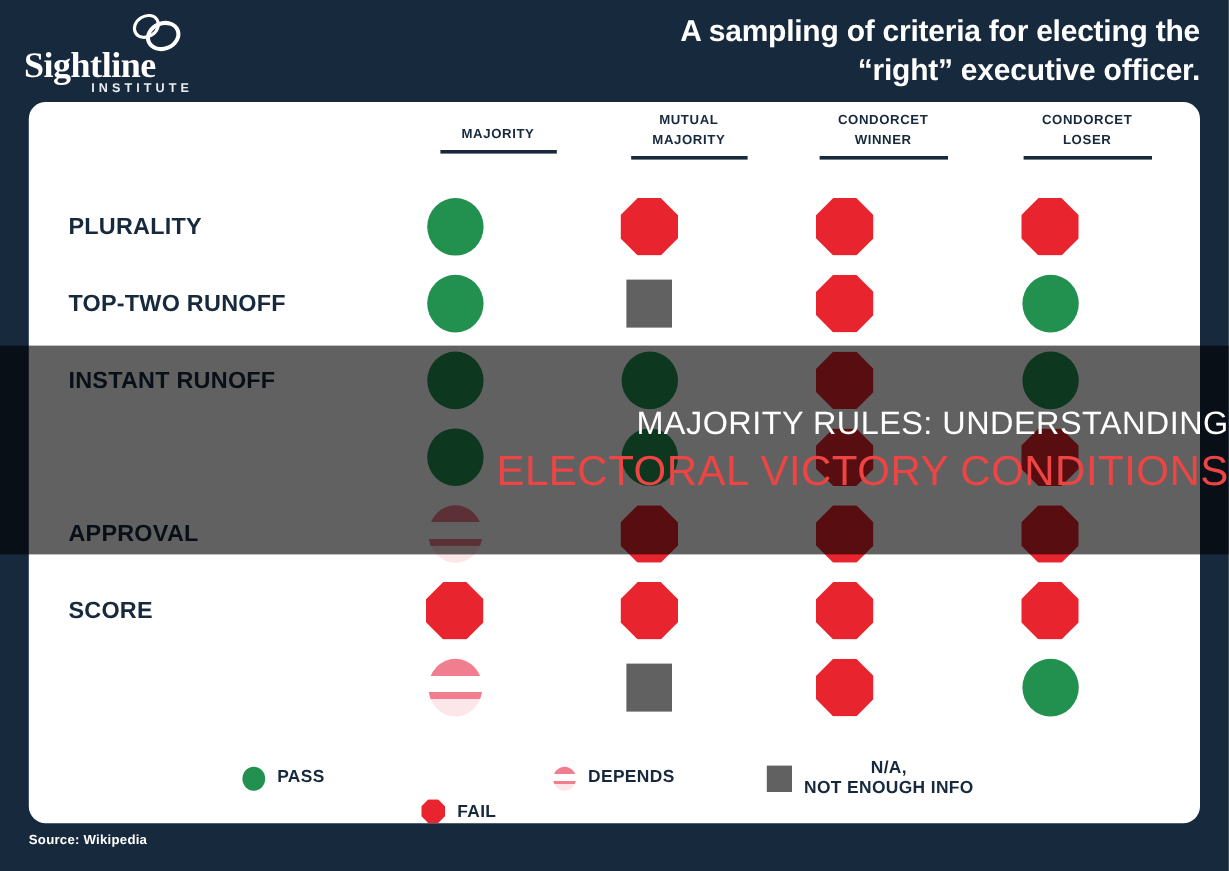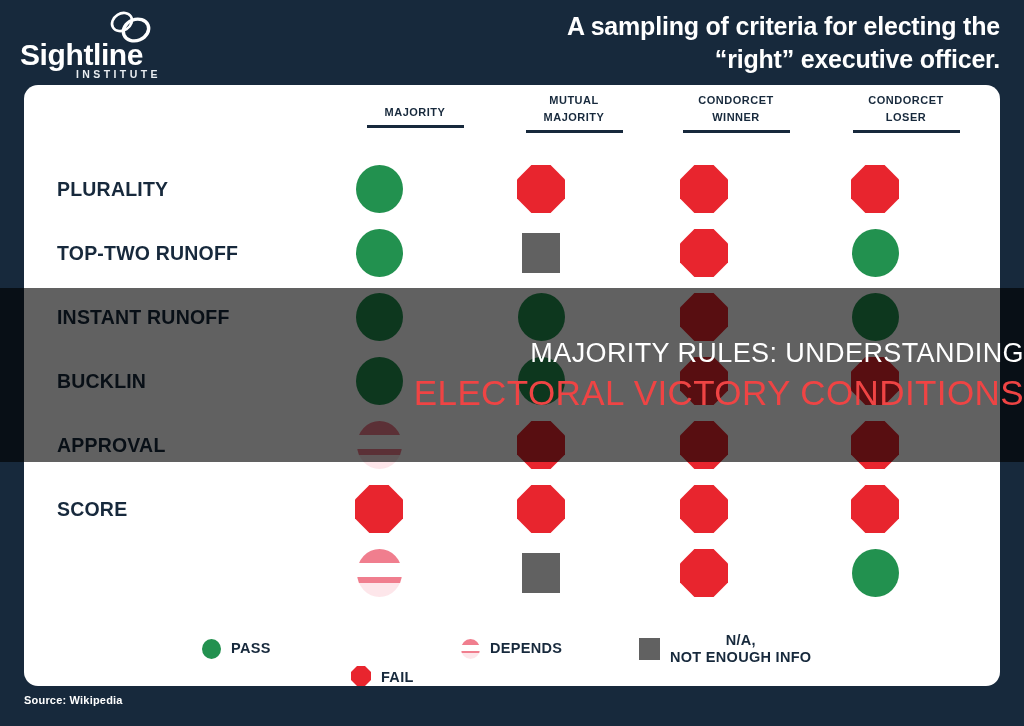--- a/index.html
+++ b/index.html
@@ -14,21 +14,21 @@
   .header{
     position:absolute;left:0;top:0;width:1024px;height:85px;
   }
   .logo{
     position:absolute;left:20px;top:8px;width:190px;height:70px;
   }
   .logo-mark{position:absolute;left:86px;top:2px;width:46px;height:34px;}
   .logo-word{
     position:absolute;left:0px;top:30px;
     font-size:30px;font-weight:700;color:#FFFFFF;letter-spacing:-0.4px;
-    font-family:Liberation Sans, sans-serif;
+    font-family:Liberation Serif, serif;
   }
   .logo-sub{
     position:absolute;left:56px;top:60px;
     font-size:10.5px;font-weight:700;color:#E9EDF1;letter-spacing:3.4px;
   }
   .title{
     position:absolute;right:24px;top:10px;width:620px;
     text-align:right;color:#FFFFFF;
     font-size:25px;font-weight:700;line-height:1.32;
     letter-spacing:-0.2px;
@@ -221,21 +221,20 @@
           <span class="sym sym-pass"></span>
         </div>
         <div class="cell" style="left: 648px;">
           <span class="sym sym-fail"></span>
         </div>
         <div class="cell" style="left: 819px;">
           <span class="sym sym-pass"></span>
         </div>
       </div>
       <div class="row" style="top: 192px;">
-        <div class="row-label">BUCKLIN</div>
         <div class="cell" style="left: 323px;">
           <span class="sym sym-pass"></span>
         </div>
         <div class="cell" style="left: 485px;">
           <span class="sym sym-pass"></span>
         </div>
         <div class="cell" style="left: 648px;">
           <span class="sym sym-fail"></span>
         </div>
         <div class="cell" style="left: 819px;">

